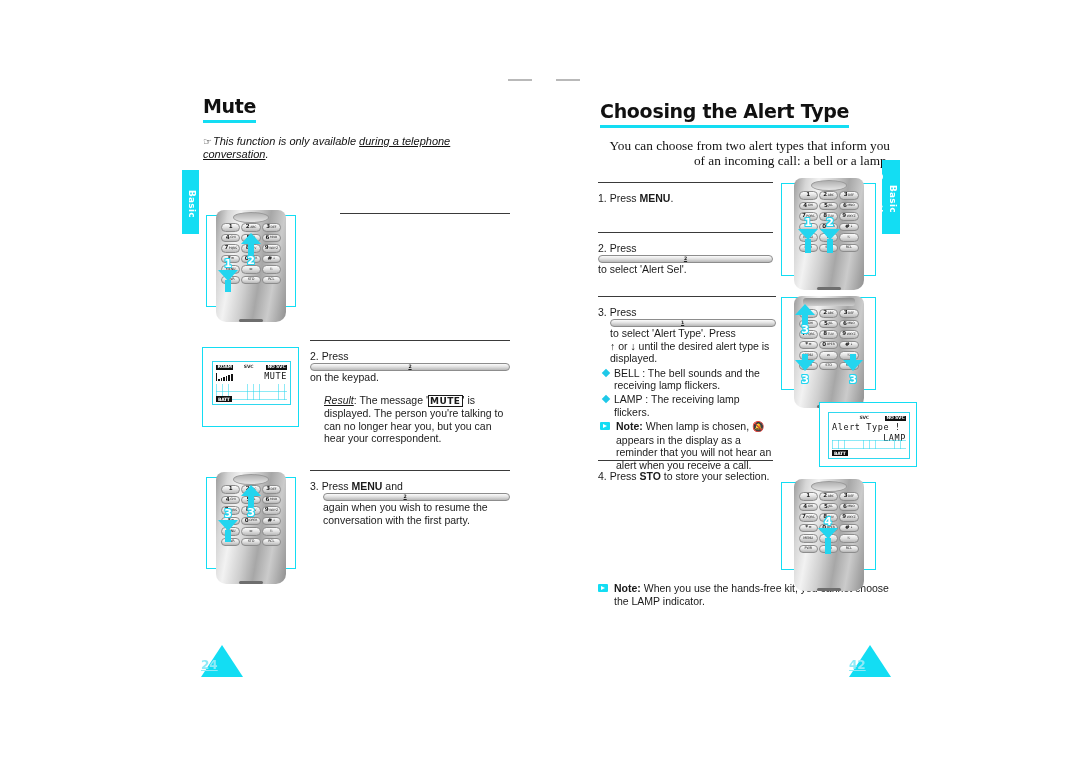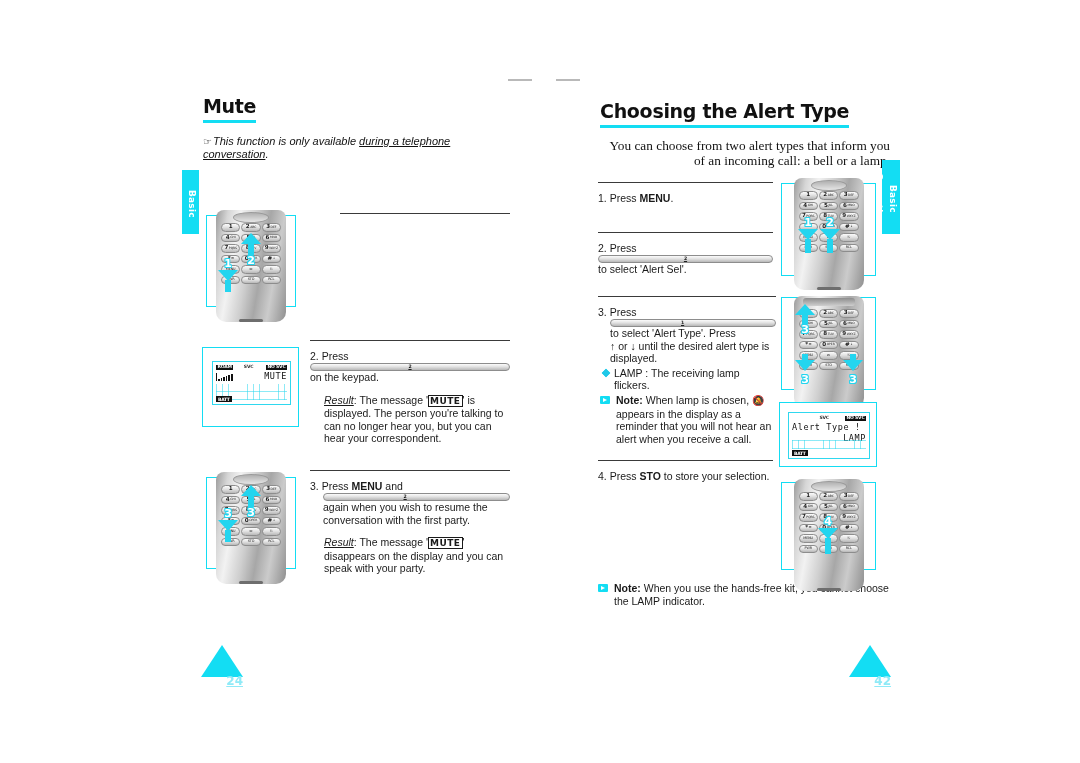--- a/index.html
+++ b/index.html
@@ -162,23 +162,23 @@
   .pagenum .tri {
     position: absolute;
     left: 0; top: 0;
     width: 0; height: 0;
     border-left: 21px solid transparent;
     border-right: 21px solid transparent;
     border-bottom: 32px solid #13ddf3;
   }
   .pagenum .pn {
     position: absolute;
-    left: 0; top: 29px;
+    left: 0; top: 13px;
     width: 42px;
-    text-align: right;
+    text-align: left;
     font-family: "DejaVu Sans", sans-serif;
     font-weight: bold;
     font-size: 12px;
     color: #8feaf7;
     text-decoration: underline;
   }
 
   
   .figure {
     position: absolute;
@@ -389,23 +389,20 @@
       <i class="rlabel">Result</i><span>: The message '</span><span class="msgbox">MUTE</span><span>' is displayed. The person you're talking to can no longer hear you, but you can hear your correspondent.</span>
     </div>
   </div>
 
   <div class="step" style="left:310px; top:470px; width:200px;">
     <div class="rule" style="margin-bottom:9px;"></div>
     <div style="padding-left:13px; text-indent:-13px;">
       <span>3.</span>
       <span>Press </span><b>MENU</b><span> and </span><span class="key">2</span><span> again when you wish to resume the conversation with the first party.</span>
     </div>
-    <div class="result">
-      <i class="rlabel">Result</i><span>: The message '</span><span class="msgbox">MUTE</span><span>' disappears on the display and you can speak with your party.</span>
-    </div>
   </div>
 
   <div class="figure" style="left:206px; top:215px; width:90px; height:92px;">
     <div class="phone">
       <div class="earpiece"></div>
       <div class="keypad">
         <div class="key">
             <span class="big">1</span>
           </div>
         <div class="key">
@@ -607,20 +604,21 @@
     </div>
     <div style="padding-left:12px;">
       <span>↑</span>
       <span>or</span>
       <span>↓</span>
       <span>until the desired alert type is displayed.</span>
     </div>
     <div class="bullets">
       <div class="bl">
         <span class="dia"></span>
+        <span>BELL : The bell sounds and the receiving lamp flickers.</span>
       </div>
       <div class="bl">
         <span class="dia"></span>
         <span>LAMP : The receiving lamp flickers.</span>
       </div>
       <div class="noteline" style="padding-left:2px;">
         <span class="nsq"></span>
         <b>Note:</b><span> When lamp is chosen,</span>
         <span class="bell-glyph">🔕</span>
         <span>appears in the display as a reminder that you will not hear an alert when you receive a call.</span>
@@ -785,21 +783,21 @@
     <div class="cnum" style="top:13px;">3</div>
     <div class="arrow-head" style="top:0px; border-top:11px solid #23d5ef;"></div>
     <div class="arrow-tail" style="top:-6px; height:8px;"></div>
   </div>
   <div class="callout" style="left:843px; top:360px;">
     <div class="cnum" style="top:13px;">3</div>
     <div class="arrow-head" style="top:0px; border-top:11px solid #23d5ef;"></div>
     <div class="arrow-tail" style="top:-6px; height:8px;"></div>
   </div>
 
-  <div class="lcd-wrap" style="left:779px; top:402px; width:98px; height:65px;">
+  <div class="lcd-wrap" style="left:819px; top:402px; width:98px; height:65px;">
     <div class="lcd" style="left:8px; top:9px; width:82px; height:47px;">
       <div class="lcd-top">
         <span class="ind plain" style="margin-left:26px;">SVC</span>
         <span class="ind" style="margin-left:auto;">NO SVC</span>
       </div>
       <div class="lcd-main" style="text-align:left;">
         <span>Alert Type !</span>
       </div>
       <div class="lcd-main" style="text-align:right;">
         <span>LAMP</span>

